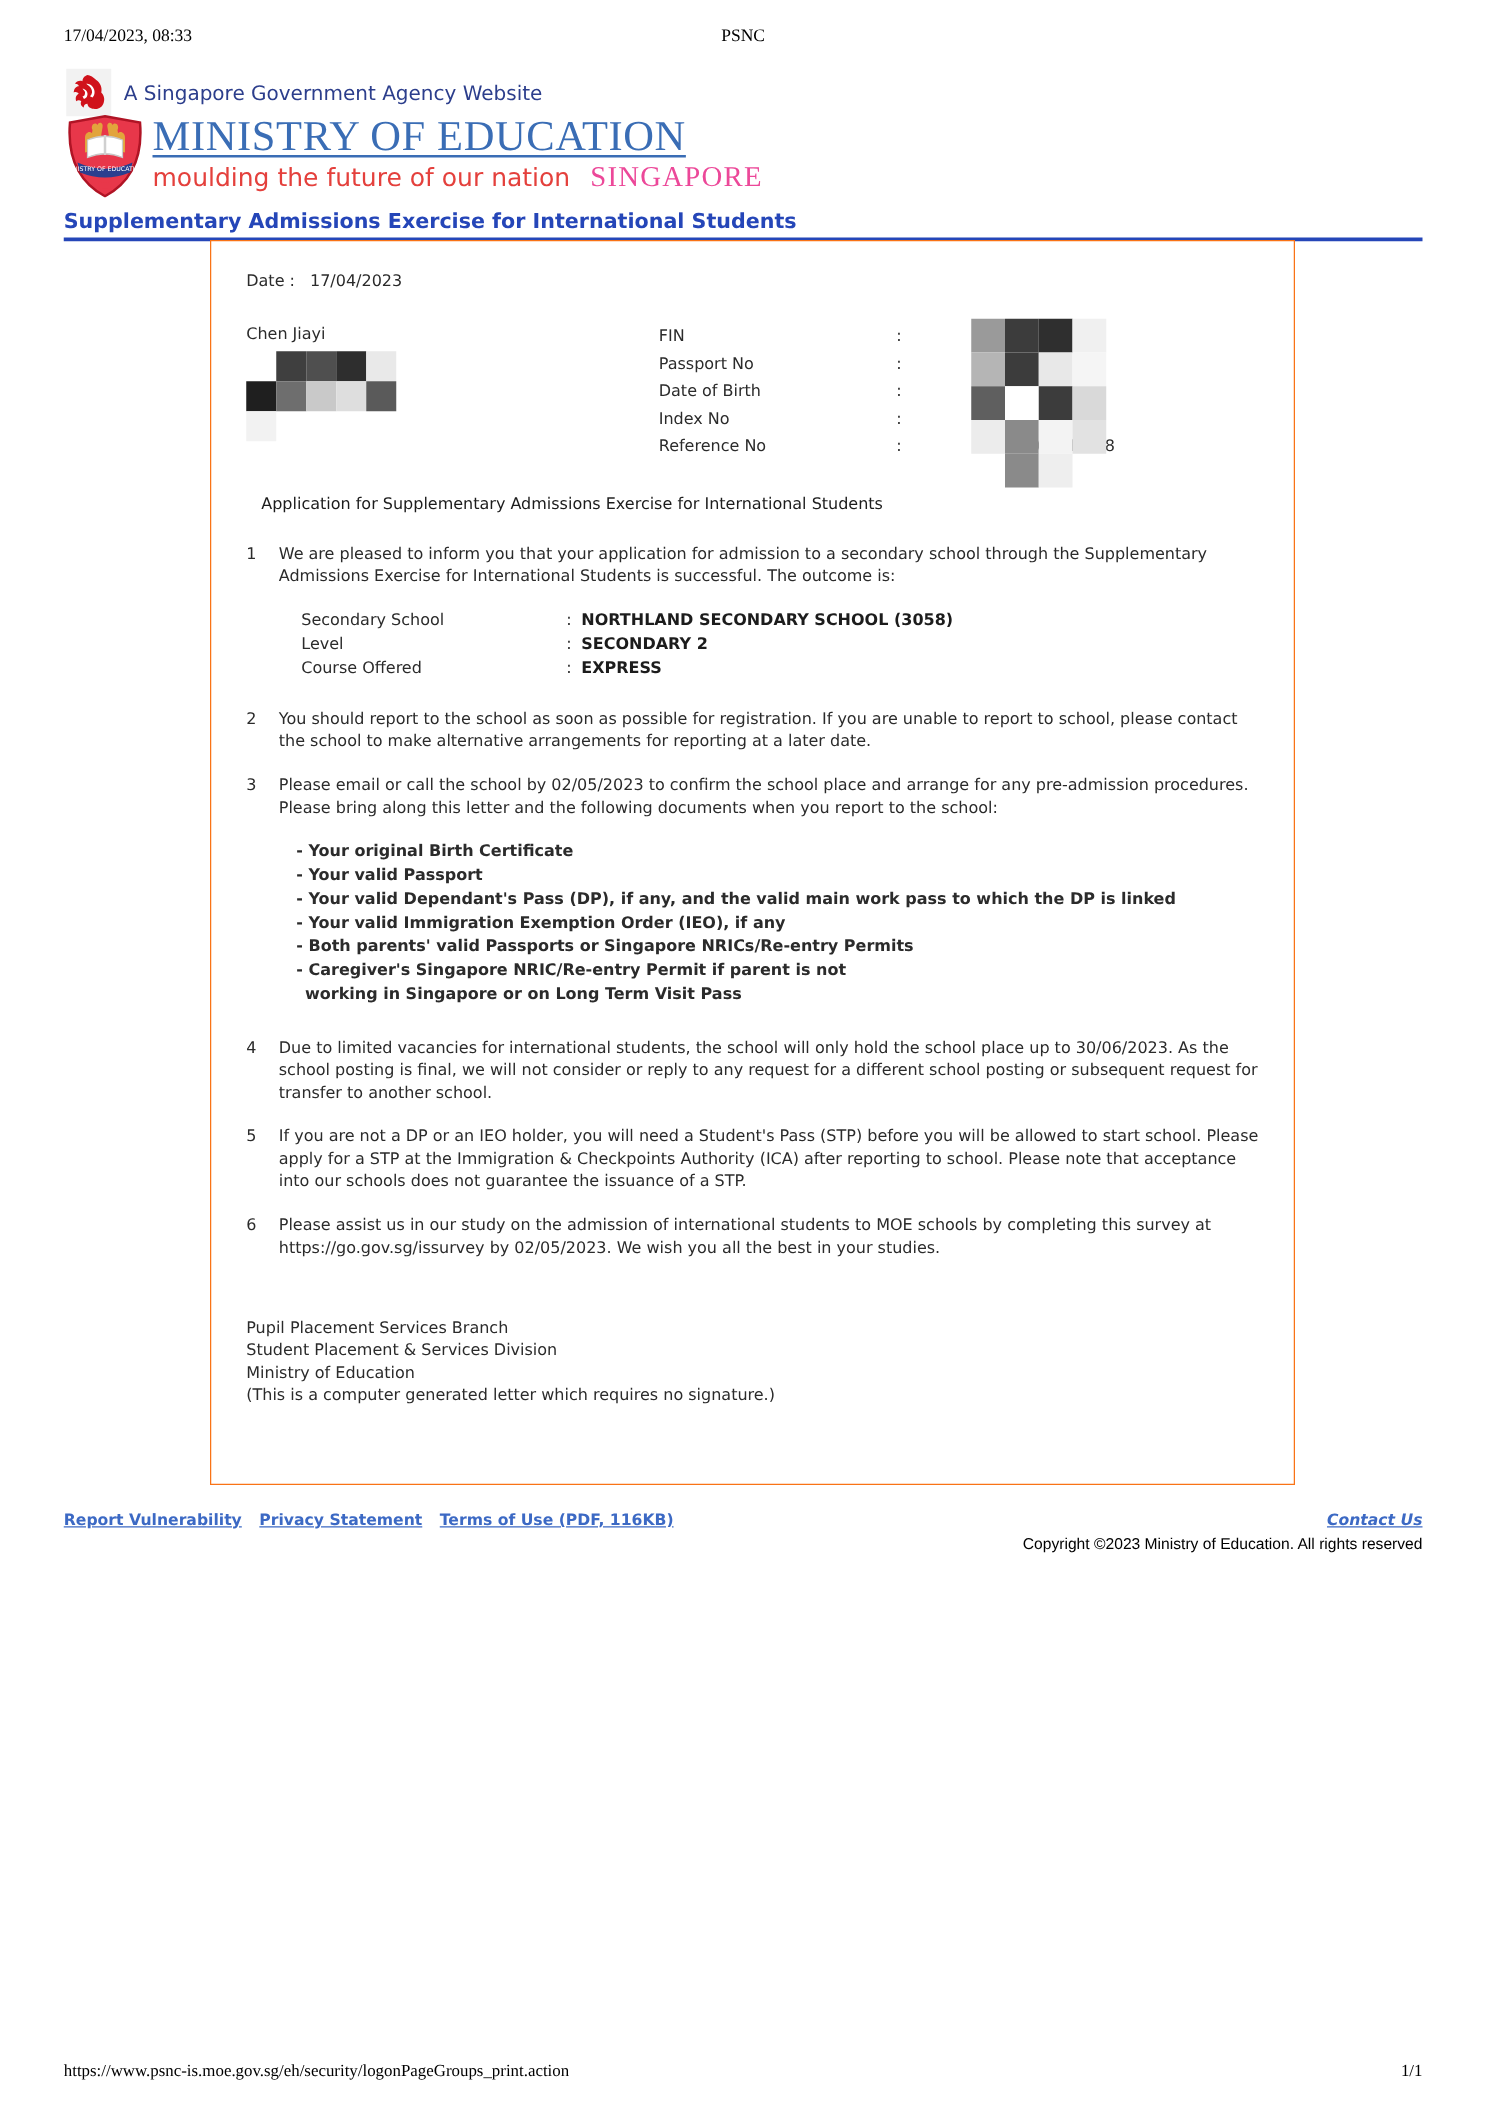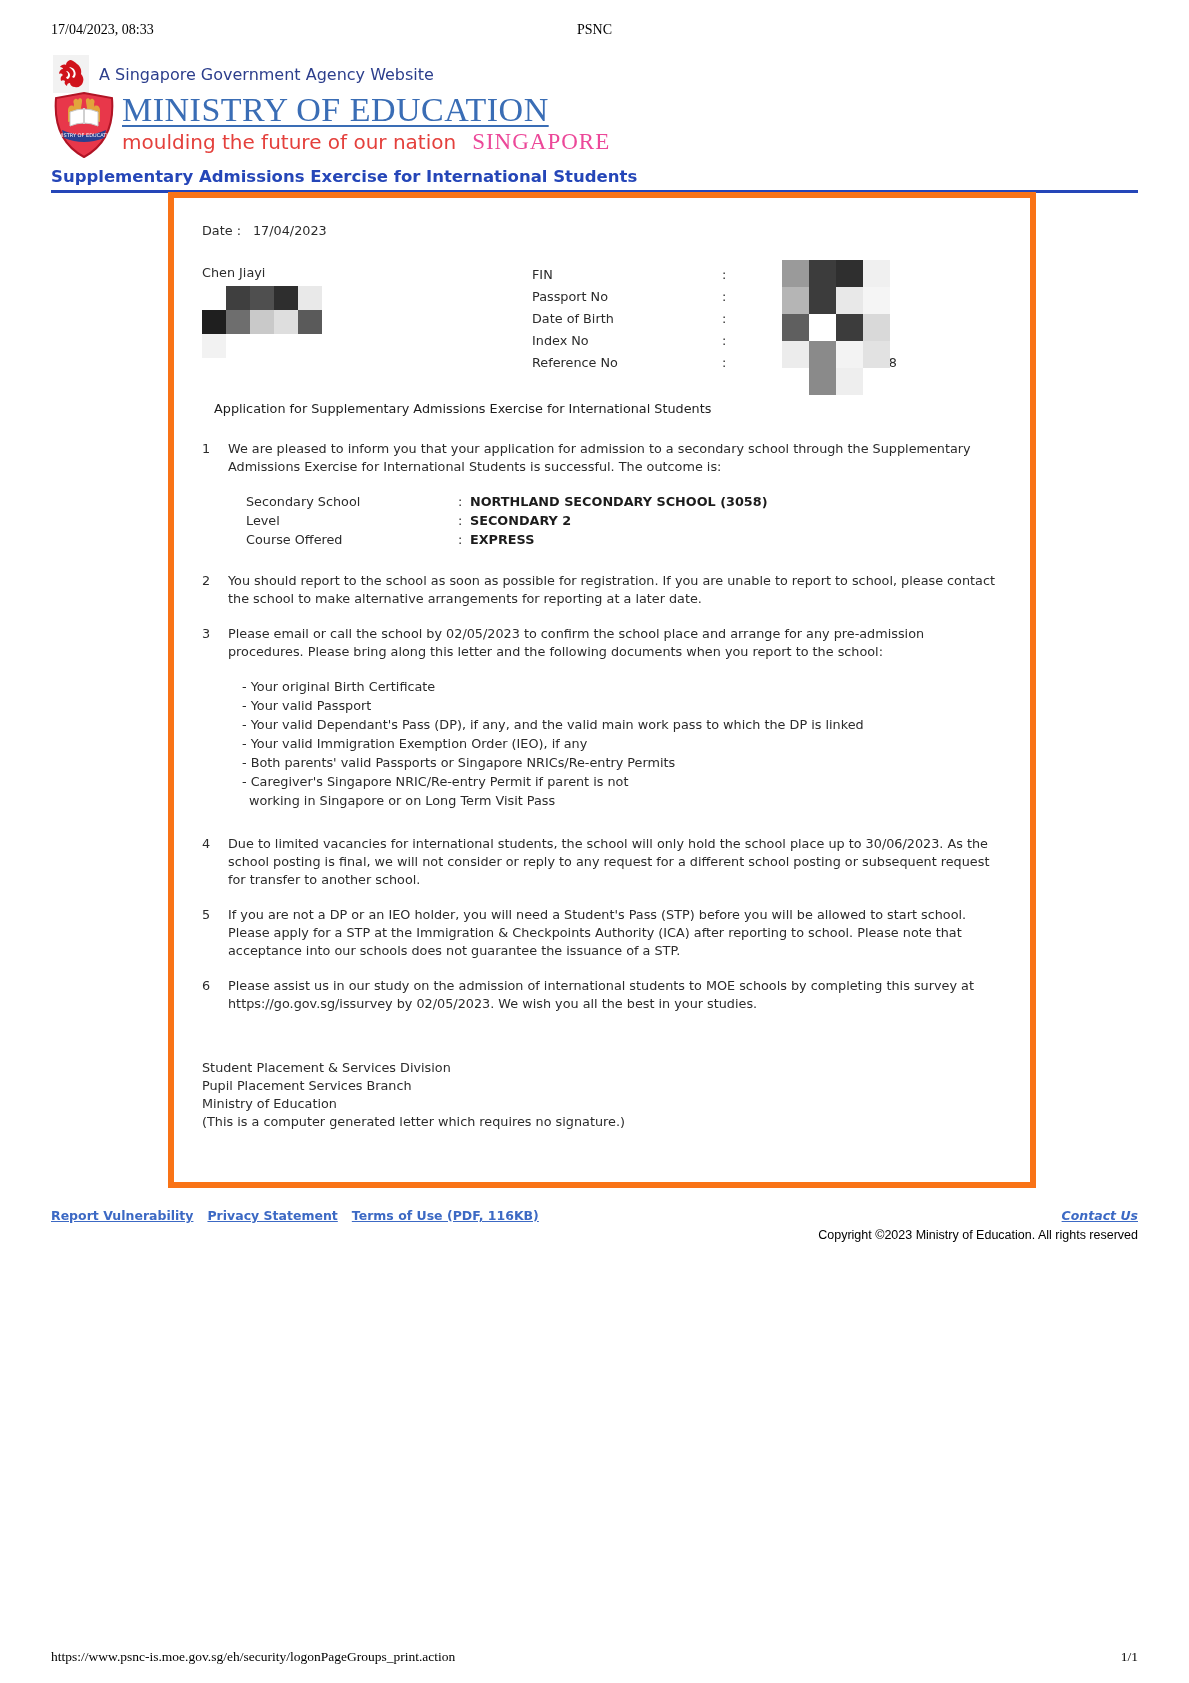--- a/index.html
+++ b/index.html
@@ -53,21 +53,21 @@
     position:absolute; top:167px; left:51px;
     font-size:16.5px; font-weight:bold; color:#2546b8;
   }
   .title-rule {
     position:absolute; top:190px; left:51px; right:51px;
     height:3px; background:#2546b8;
   }
   
   .letter-box {
     position:absolute; top:192px; left:168px; width:868px; height:996px;
-    border:6px solid #f97316;
+    border:1px solid #f97316;
     background:#fff;
     padding:24px 28px 0 28px;
     font-size:12.8px; line-height:18px; color:#2b2b2b;
   }
   .date-line { margin-bottom:24px; }
   .date-line .lbl { margin-right:12px; }
   .recipient-row { display:flex; margin-bottom:26px; }
   .recipient-left { width:330px; }
   .recipient-name { margin-bottom:4px; }
   .mosaic { display:grid; }
@@ -80,21 +80,21 @@
   .letter-heading { font-weight:normal; margin:4px 0 22px 12px; color:#1c1c1c; }
   .para { display:flex; margin-bottom:17px; }
   .para-num { width:26px; flex:0 0 auto; }
   .para-text { flex:1; }
   .outcome-block { margin:2px 0 22px 44px; }
   .outcome-row { display:flex; height:19px; }
   .outcome-label { width:212px; }
   .outcome-colon { width:12px; }
   .outcome-value { font-weight:bold; color:#1c1c1c; }
   .doc-list { margin:2px 0 24px 40px; }
-  .doc-item { height:19px; }
+  .doc-item { height:19px;font-weight:bold; }
   .doc-item.cont { padding-left:7px; }
   .signature-block { margin-top:46px; }
   .sig-line { height:18px; }
   
   .site-footer {
     position:absolute; top:1205px; left:51px; right:51px;
   }
   .footer-links { display:flex; align-items:baseline; }
   .footer-links a, .contact-link {
     font-size:12.5px; font-weight:bold; color:#3c69c4;
@@ -291,22 +291,22 @@
       <span class="para-num">5</span>
       <span class="para-text">If you are not a DP or an IEO holder, you will need a Student's Pass (STP) before you will be allowed to start school. Please apply for a STP at the Immigration &amp; Checkpoints Authority (ICA) after reporting to school. Please note that acceptance into our schools does not guarantee the issuance of a STP.</span>
     </div>
 
     <div class="para">
       <span class="para-num">6</span>
       <span class="para-text">Please assist us in our study on the admission of international students to MOE schools by completing this survey at https://go.gov.sg/issurvey by 02/05/2023. We wish you all the best in your studies.</span>
     </div>
 
     <div class="signature-block">
+      <div class="sig-line">Pupil Placement Services Branch</div>
       <div class="sig-line">Student Placement &amp; Services Division</div>
-      <div class="sig-line">Pupil Placement Services Branch</div>
       <div class="sig-line">Ministry of Education</div>
       <div class="sig-line">(This is a computer generated letter which requires no signature.)</div>
     </div>
   </div>
 
   <div class="site-footer">
     <div class="footer-links">
       <a class="flink">Report Vulnerability</a>
       <a class="flink">Privacy Statement</a>
       <a class="flink">Terms of Use (PDF, 116KB)</a>

